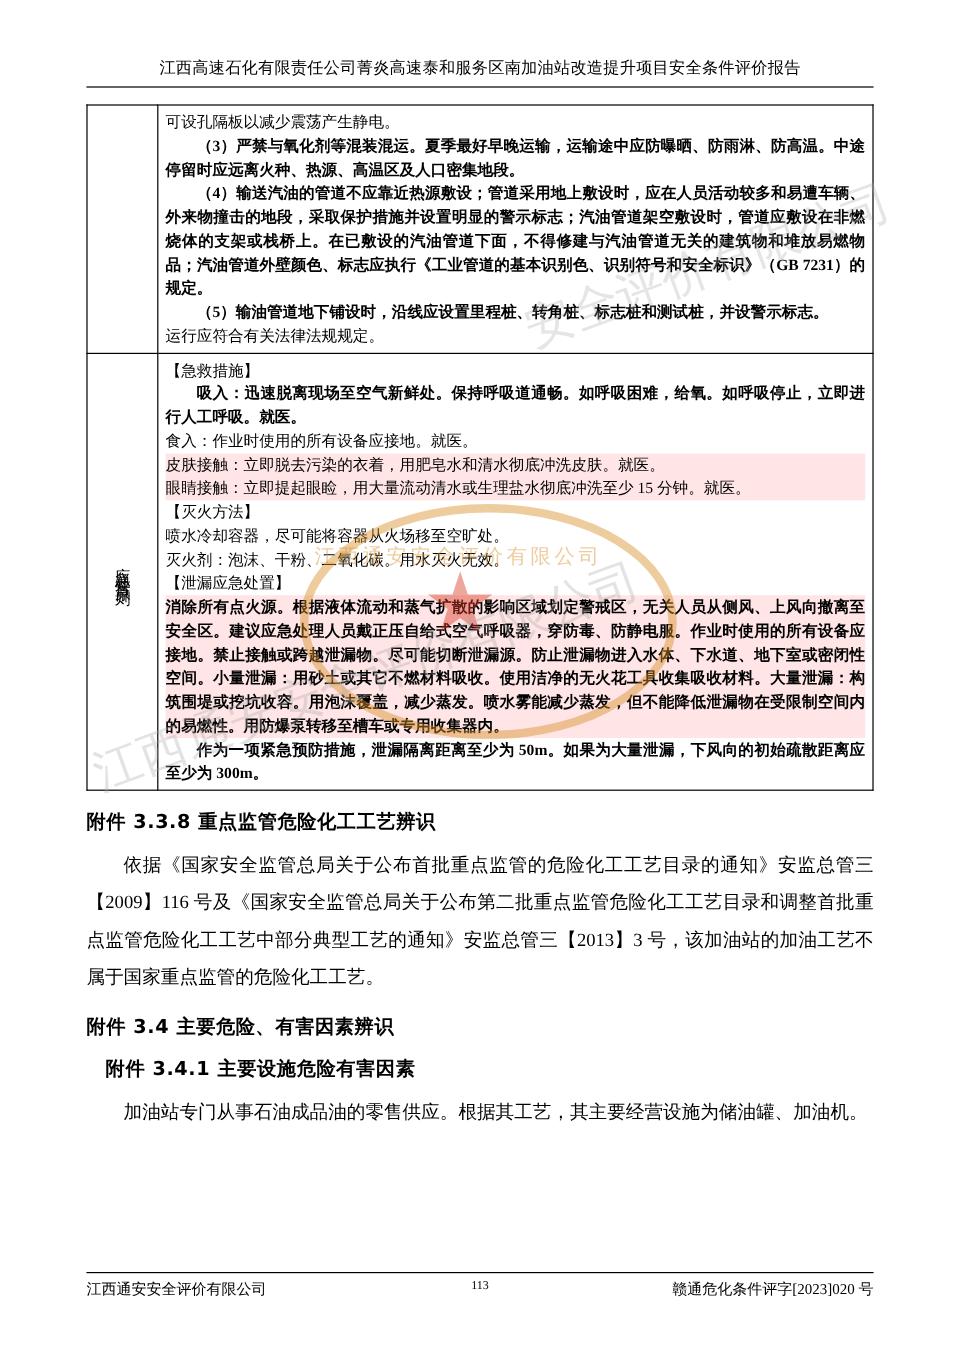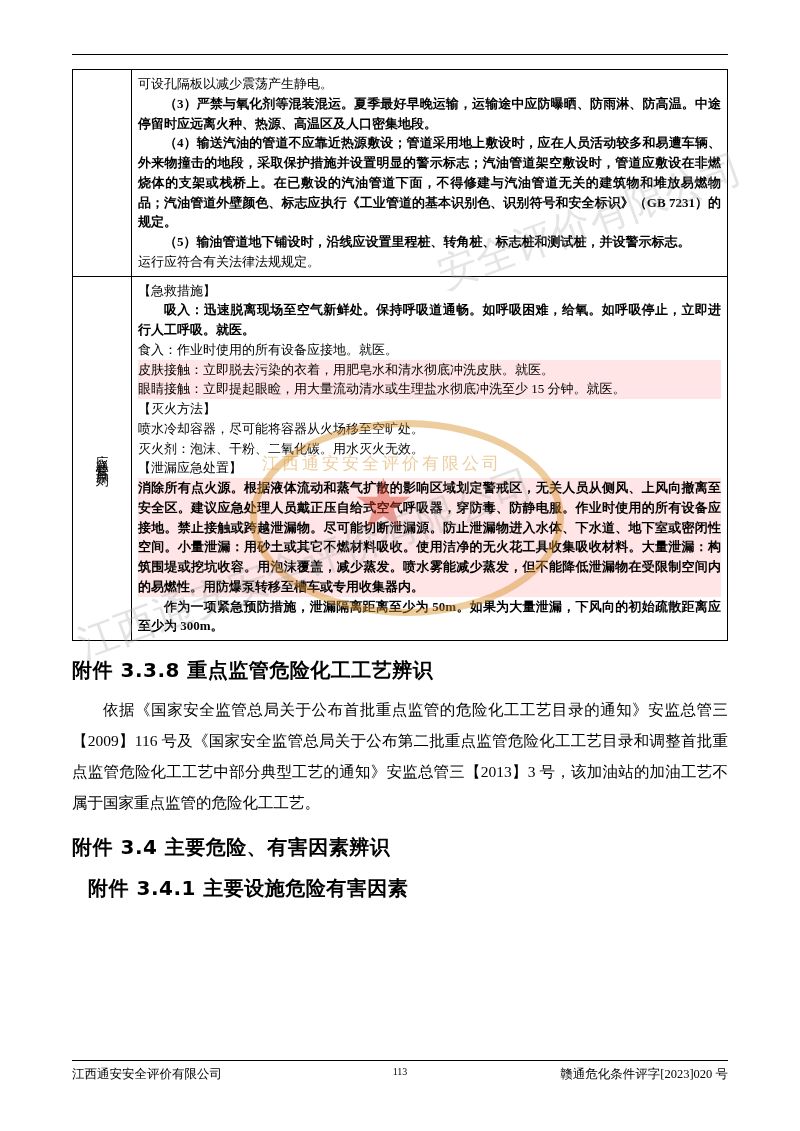--- a/index.html
+++ b/index.html
@@ -76,21 +76,21 @@
   .para.just {
     text-align: justify;
     text-justify: inter-ideograph;
     font-weight: bold;
   }
   .para.ind1 { text-indent: 2em; }
 
   
   h2.heading {
     font-family: "DejaVu Sans", "Liberation Sans", sans-serif;
-    font-size: 20px;
+    font-size: 16px;
     font-weight: bold;
     margin: 16px 0 10px 0;
     letter-spacing: 0.5px;
   }
   h2.heading.sub {
     margin-top: 14px;
     padding-left: 16px;
   }
   p.body-text {
     font-size: 15.5px;
@@ -197,20 +197,21 @@
 
 <div class="page">
 
   <div class="wm wm-diag2">安全评价有限公司</div>
   <div class="wm wm-oval"></div>
   <div class="wm wm-text-arc">江西通安安全评价有限公司</div>
   <div class="wm wm-star">★</div>
   <div class="wm wm-diag1">江西通安安全评价有限公司</div>
 
   <div class="doc-header">
+    <div>江西高速石化有限责任公司菁炎高速泰和服务区南加油站改造提升项目安全条件评价报告</div>
     <div class="doc-header-rule"></div>
   </div>
 
   <table class="main-table">
     <tbody>
         <tr>
       <td class="label-cell"></td>
       <td>
         <p class="para center">可设孔隔板以减少震荡产生静电。</p>
         <p class="para just ind1">（3）严禁与氧化剂等混装混运。夏季最好早晚运输，运输途中应防曝晒、防雨淋、防高温。中途停留时应远离火种、热源、高温区及人口密集地段。</p>
@@ -239,20 +240,21 @@
     </tr>
   </tbody>
     </table>
 
   <h2 class="heading">附件 3.3.8  重点监管危险化工工艺辨识</h2>
   <p class="body-text">依据《国家安全监管总局关于公布首批重点监管的危险化工工艺目录的通知》安监总管三【2009】116 号及《国家安全监管总局关于公布第二批重点监管危险化工工艺目录和调整首批重点监管危险化工工艺中部分典型工艺的通知》安监总管三【2013】3 号，该加油站的加油工艺不属于国家重点监管的危险化工工艺。</p>
 
   <h2 class="heading">附件 3.4  主要危险、有害因素辨识</h2>
 
   <h2 class="heading sub">附件 3.4.1  主要设施危险有害因素</h2>
+  <p class="body-text">加油站专门从事石油成品油的零售供应。根据其工艺，其主要经营设施为储油罐、加油机。</p>
 
   <div class="doc-footer">
     <div class="doc-footer-rule"></div>
     <div class="doc-footer-row">
       <span>江西通安安全评价有限公司</span>
       <span>赣通危化条件评字[2023]020 号</span>
       <span class="doc-footer-center">113</span>
     </div>
   </div>
 

